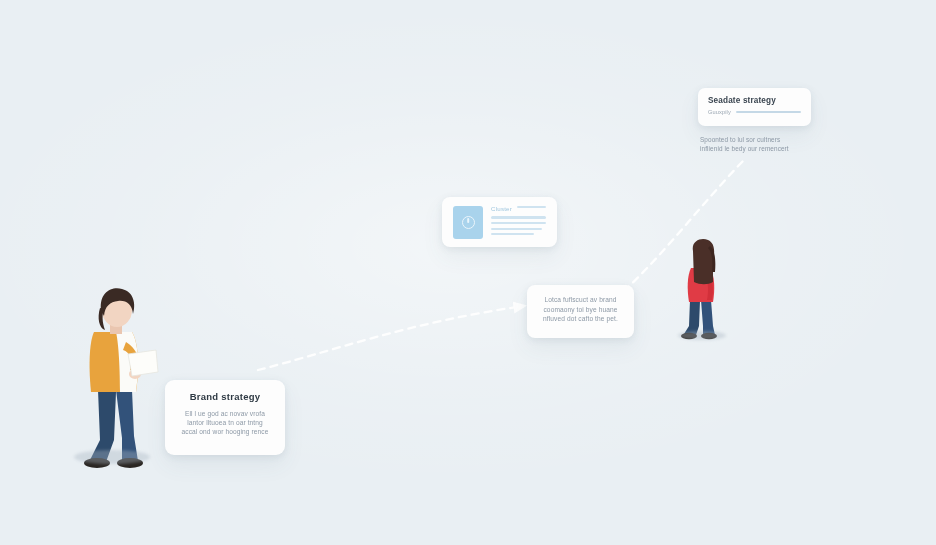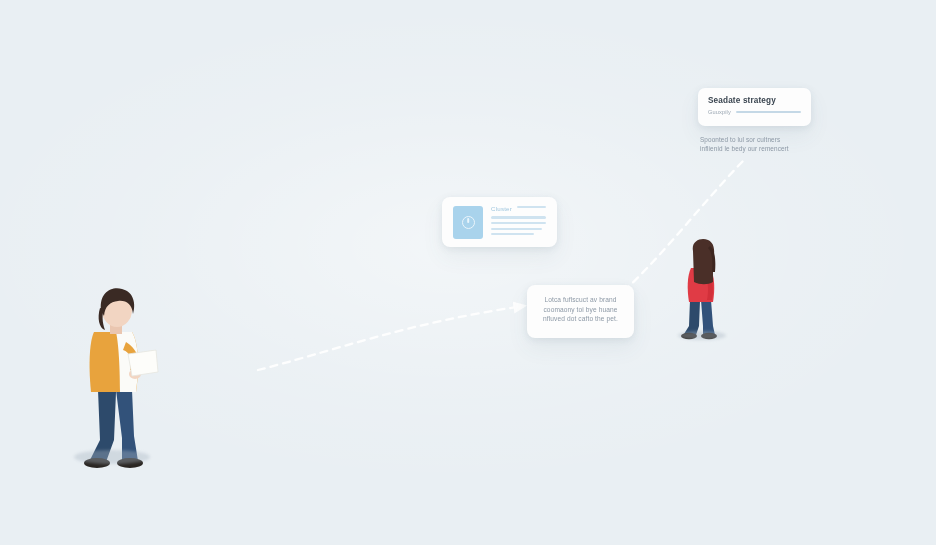--- a/index.html
+++ b/index.html
@@ -277,20 +277,26 @@
 
       <path d="M26,22 L34,22 L34,31 L26,31 Z" fill="#eac6b0"></path>
 
       <ellipse cx="31" cy="14" rx="9.5" ry="11" fill="#f2d5c2"></ellipse>
 
       <path d="M21,13 C19,3 29,-1 36,2 C43,5 43,14 41,22 L41,44 C36,47 28,47 22,44 Z" fill="#4a2f28"></path>
       <path d="M38,8 C43,12 44,22 43,34 L40,34 C41,22 40,14 36,10 Z" fill="#3d2620"></path>
     </svg>
   </div>
 
+  <div class="card" id="card-brand">
+    <div class="card-title">Brand strategy</div>
+    <div class="blurtext">Ell l ue god ac novav vrofa</div>
+    <div class="blurtext">lantor lltuoea tn oar tntng</div>
+    <div class="blurtext">accal ond wor hooging rence</div>
+  </div>
 
   <div class="card" id="card-note">
     <div class="blurtext">Lotca fuflscuct av brand</div>
     <div class="blurtext">coomaony toi bye huane</div>
     <div class="blurtext">nfluved dot cafto the pet.</div>
   </div>
 
   <div class="card" id="card-cluster">
     <div class="thumb">
       <span class="thumb-glyph"></span>

